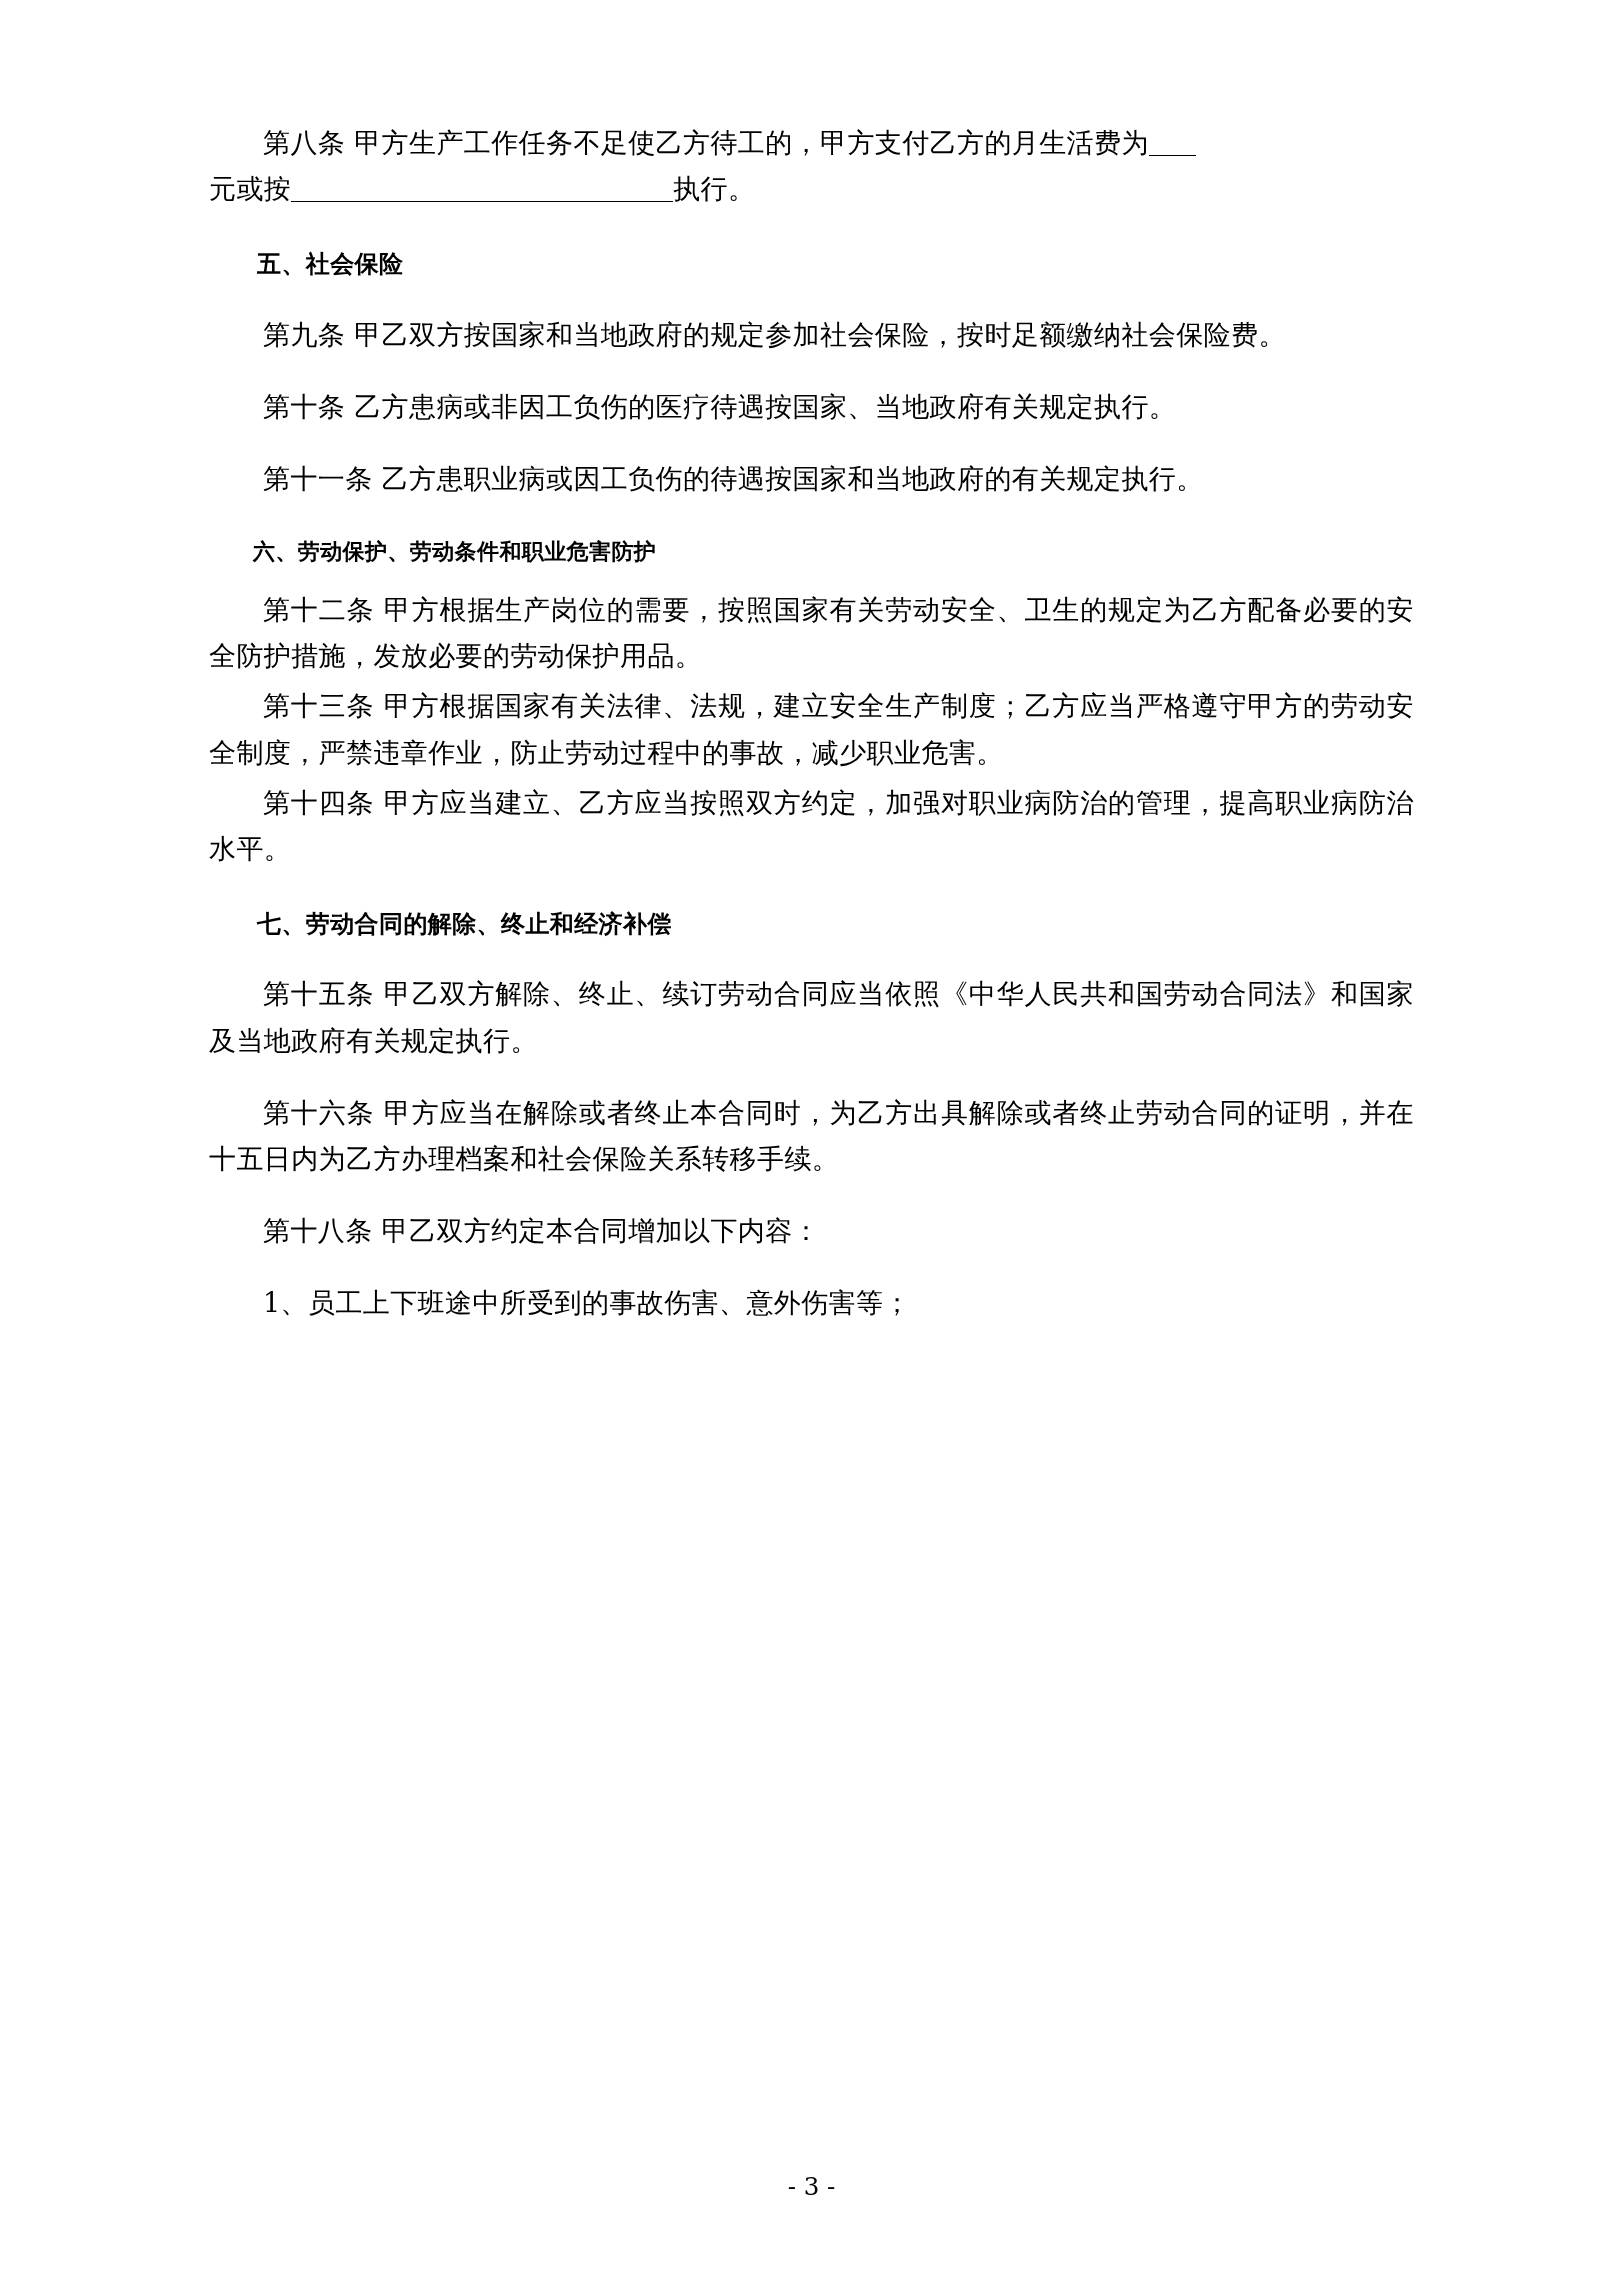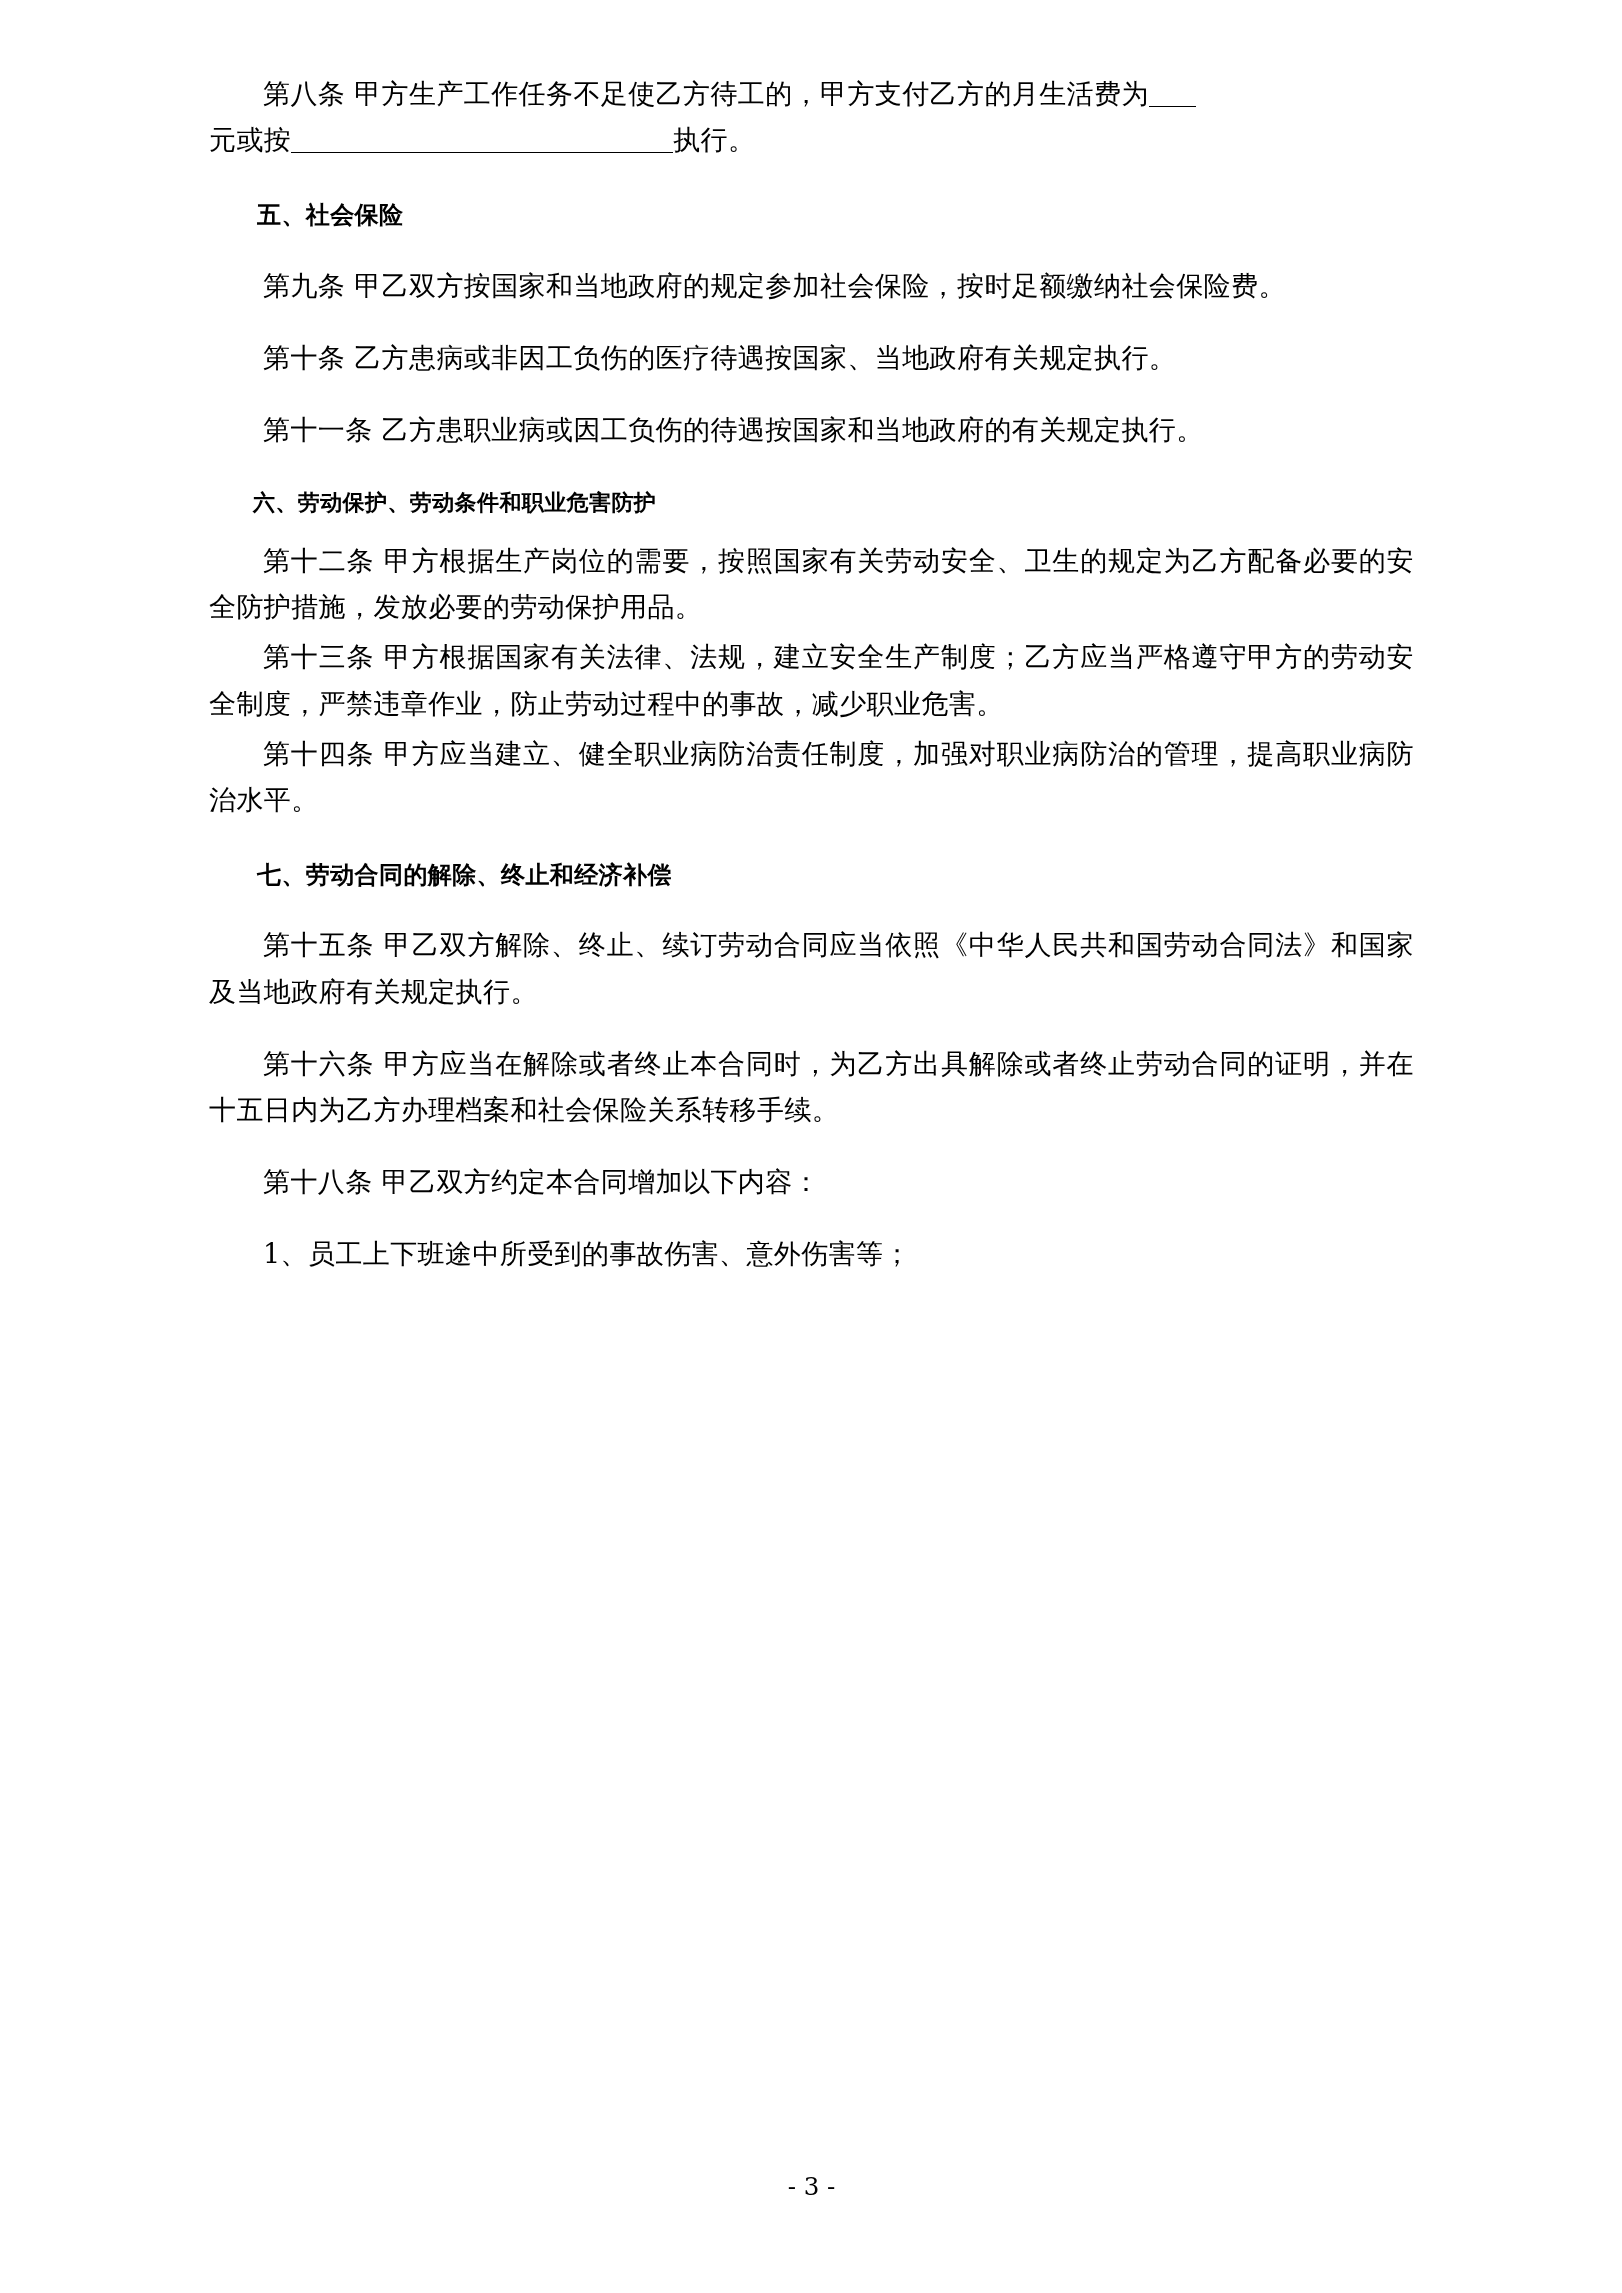--- a/index.html
+++ b/index.html
@@ -11,21 +11,21 @@
     font-family: "DejaVu Serif", "Liberation Serif", serif;
     color: #000000;
   }
   .page {
     position: relative;
     width: 1623px;
     height: 2294px;
     margin: 0 auto;
     background: #ffffff;
     box-sizing: border-box;
-    padding: 71px 209px 109px 209px;
+    padding: 120px 209px 109px 209px;
   }
   .doc-body {
     width: 1205px;
   }
   p {
     margin: 0;
     font-size: 27px;
     line-height: 1.72;
     text-align: justify;
     text-justify: inter-ideograph;
@@ -92,21 +92,21 @@
     <p class="para">第十条  乙方患病或非因工负伤的医疗待遇按国家、当地政府有关规定执行。</p>
 
     <p class="para">第十一条  乙方患职业病或因工负伤的待遇按国家和当地政府的有关规定执行。</p>
 
     <p class="heading-tight">六、劳动保护、劳动条件和职业危害防护</p>
 
     <p class="para-tight">第十二条  甲方根据生产岗位的需要，按照国家有关劳动安全、卫生的规定为乙方配备必要的安全防护措施，发放必要的劳动保护用品。</p>
 
     <p class="para-tight">第十三条  甲方根据国家有关法律、法规，建立安全生产制度；乙方应当严格遵守甲方的劳动安全制度，严禁违章作业，防止劳动过程中的事故，减少职业危害。</p>
 
-    <p class="para-tight">第十四条  甲方应当建立、健全职业病防治责任制度，加强对职业病防治的管理，提高职业病防治水平。</p>
+    <p class="para-tight">第十四条  甲方应当建立、乙方应当按照双方约定，加强对职业病防治的管理，提高职业病防治水平。</p>
 
     <p class="heading">七、劳动合同的解除、终止和经济补偿</p>
 
     <p class="para">第十五条  甲乙双方解除、终止、续订劳动合同应当依照《中华人民共和国劳动合同法》和国家及当地政府有关规定执行。</p>
 
     <p class="para">第十六条  甲方应当在解除或者终止本合同时，为乙方出具解除或者终止劳动合同的证明，并在十五日内为乙方办理档案和社会保险关系转移手续。</p>
 
 
 
     <p class="para">第十八条  甲乙双方约定本合同增加以下内容：</p>

